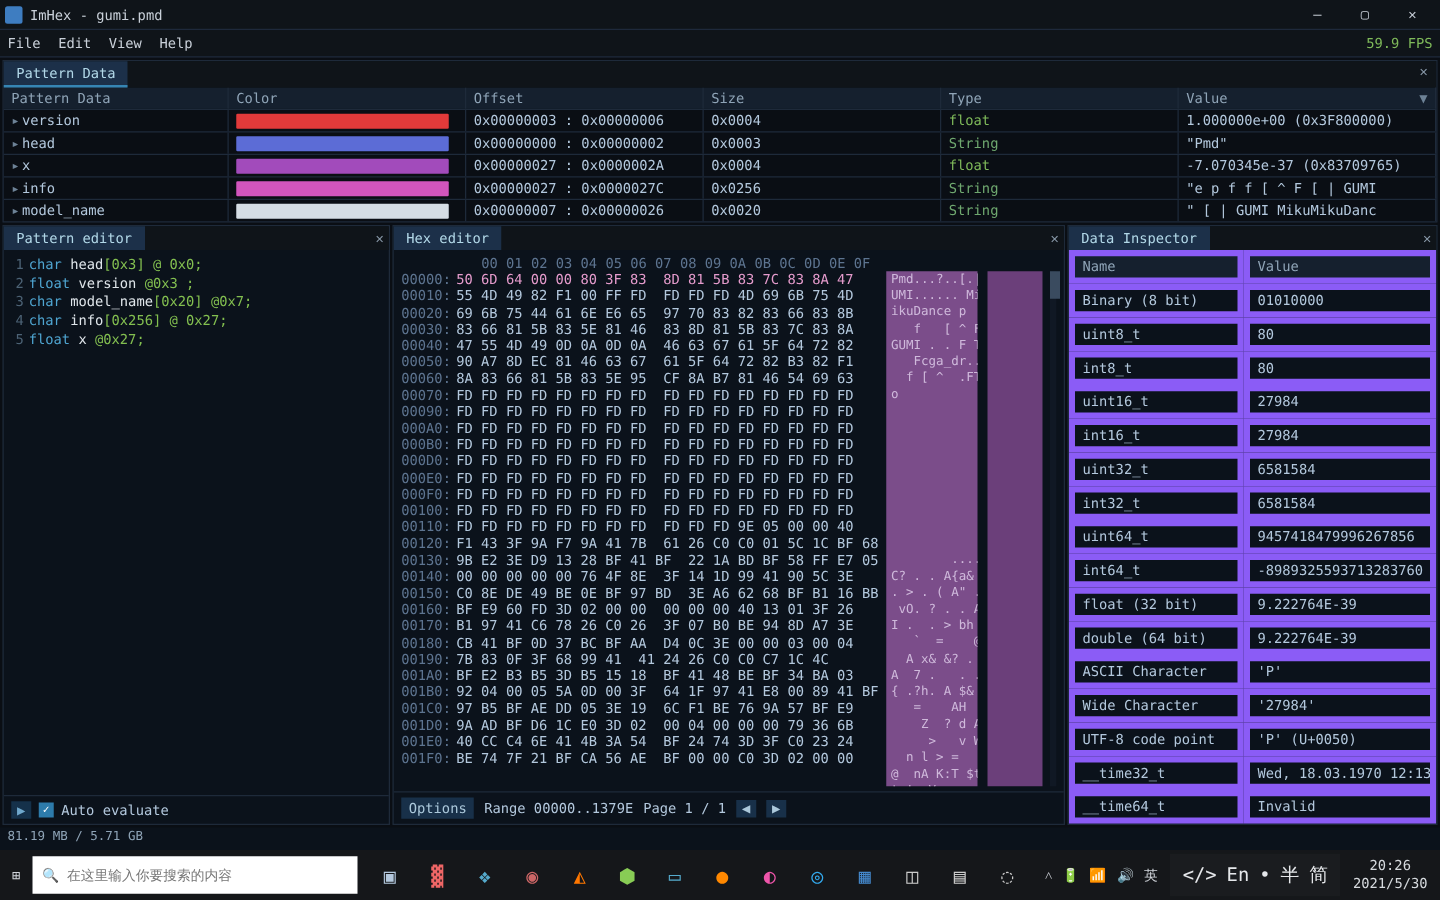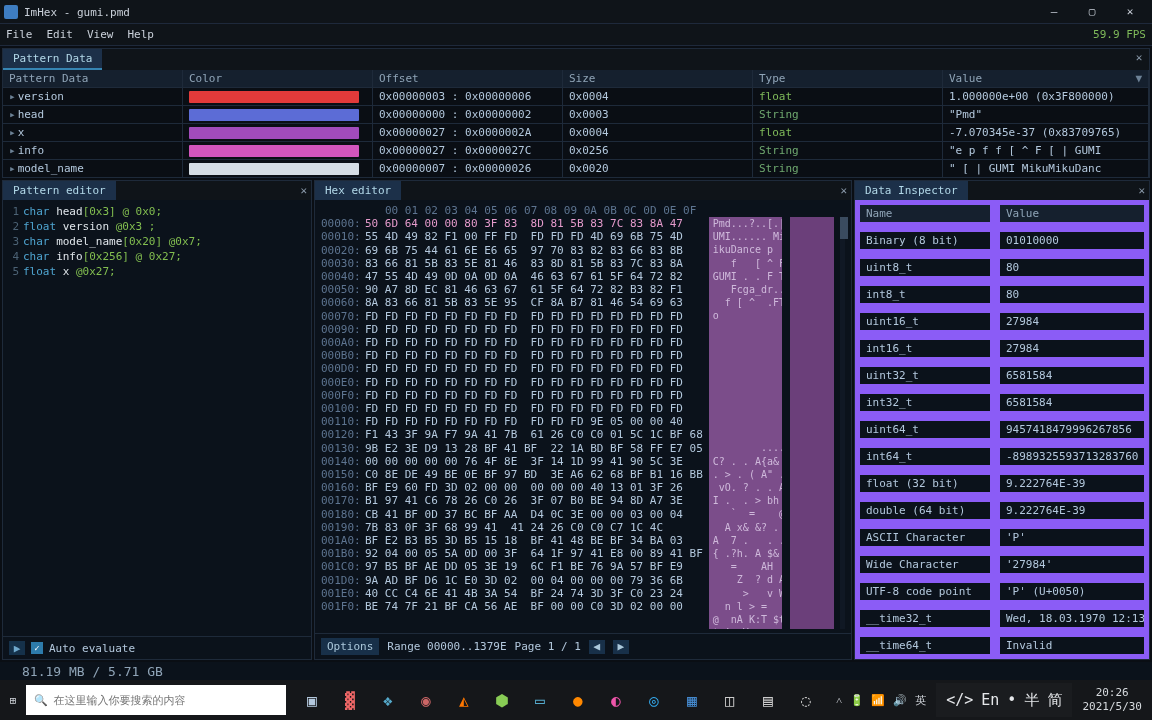--- a/index.html
+++ b/index.html
@@ -94,21 +94,21 @@
   .rgba-sw { display: inline-block; width: 60px; height: 10px; background: #503e2c; margin-left: 4px; }
   .radios { padding: 8px 10px; display: flex; flex-direction: column; gap: 8px; }
   .radio-row { display: flex; gap: 18px; align-items: center; }
   .radio { width: 11px; height: 11px; border-radius: 50%; border: 1px solid #4e6578;
     display: inline-block; margin-right: 4px; position: relative; }
   .radio.on { border-color: #3f93d3; }
   .radio.on::after { content:""; width:5px; height:5px; background:#3f93d3; border-radius:50%;
     position:absolute; top:2px; left:2px; }
   
   .statusbar { position: absolute; bottom: 40px; left: 0; right: 0; height: 18px;
-    background: #0b121b; color: #8fa4b7; padding: 2px 22px; font-size: 13px; }
+    background: #0b121b; color: #8fa4b7; padding: 2px 6px; font-size: 10px; }
   
   .taskbar { position: absolute; bottom: 0; left: 0; right: 0; height: 40px;
     background: #15171a; display: flex; align-items: center; padding: 0 4px; gap: 4px; }
   .tb-start { width: 34px; height: 32px; display: flex; align-items: center; justify-content: center;
     color: #d0d4da; cursor: pointer; }
   .searchbox { flex: 0 0 260px; height: 30px; background: #fff; display: flex; align-items: center;
     padding: 0 8px; gap: 6px; color: #767676; }
   .search-icon { color: #555; }
   .tb-icons { display: flex; gap: 6px; margin-left: 6px; }
   .tb-app { width: 32px; height: 32px; display: flex; align-items: center; justify-content: center;

